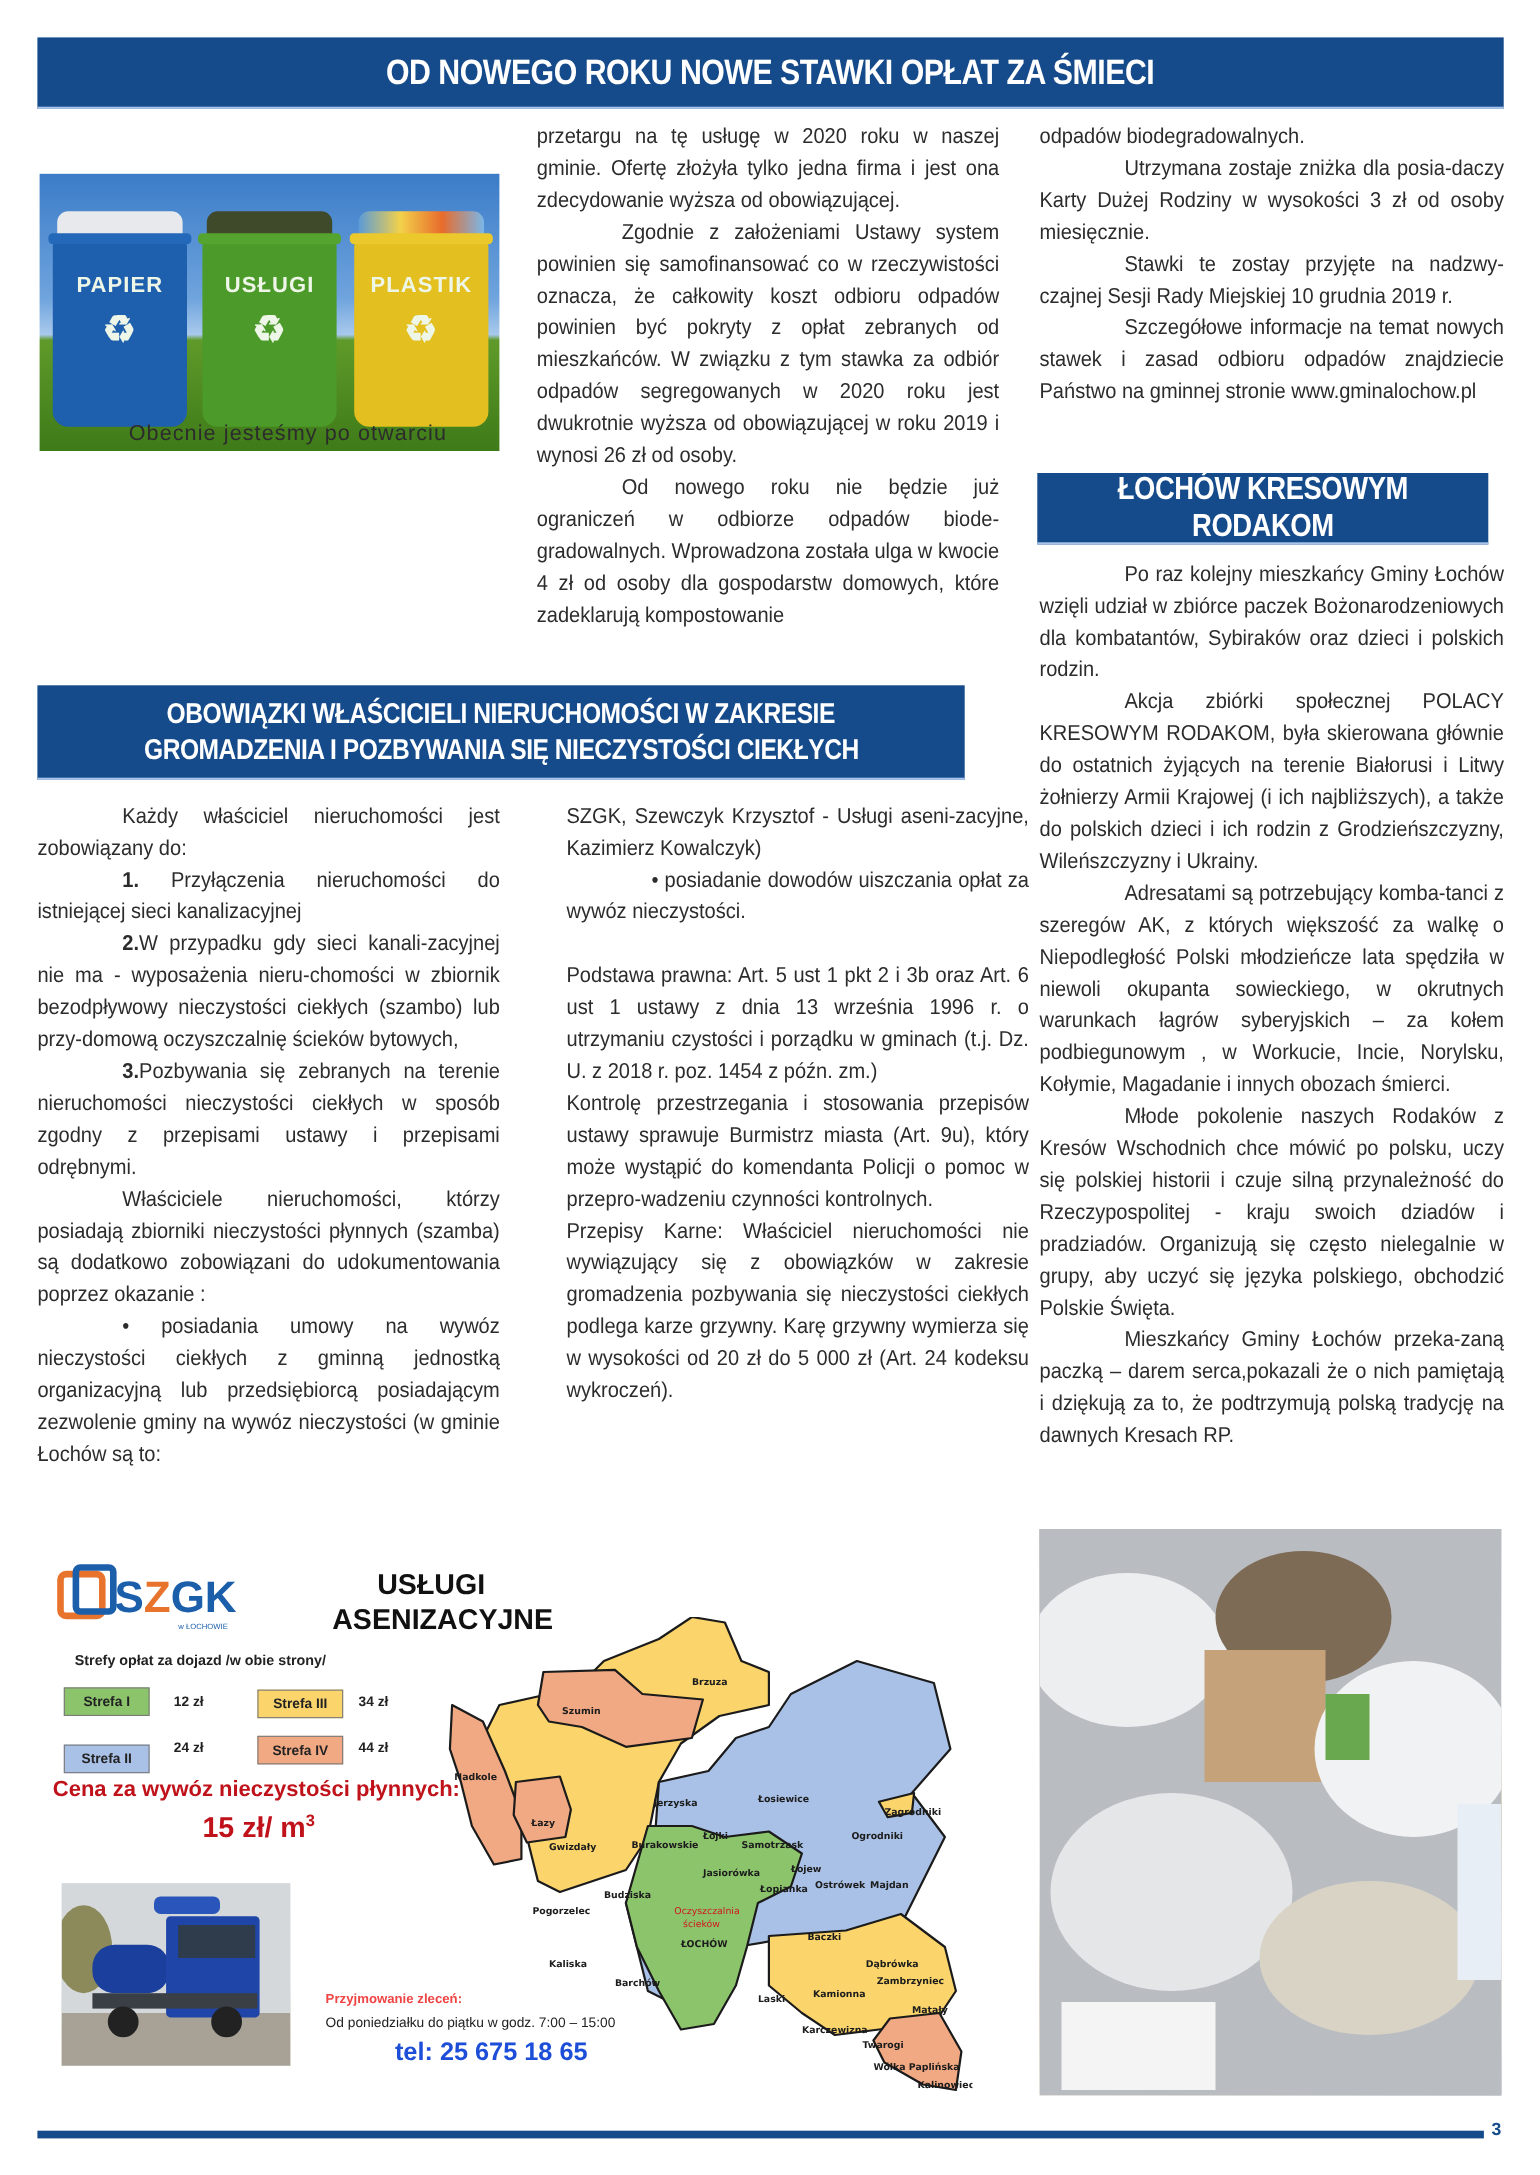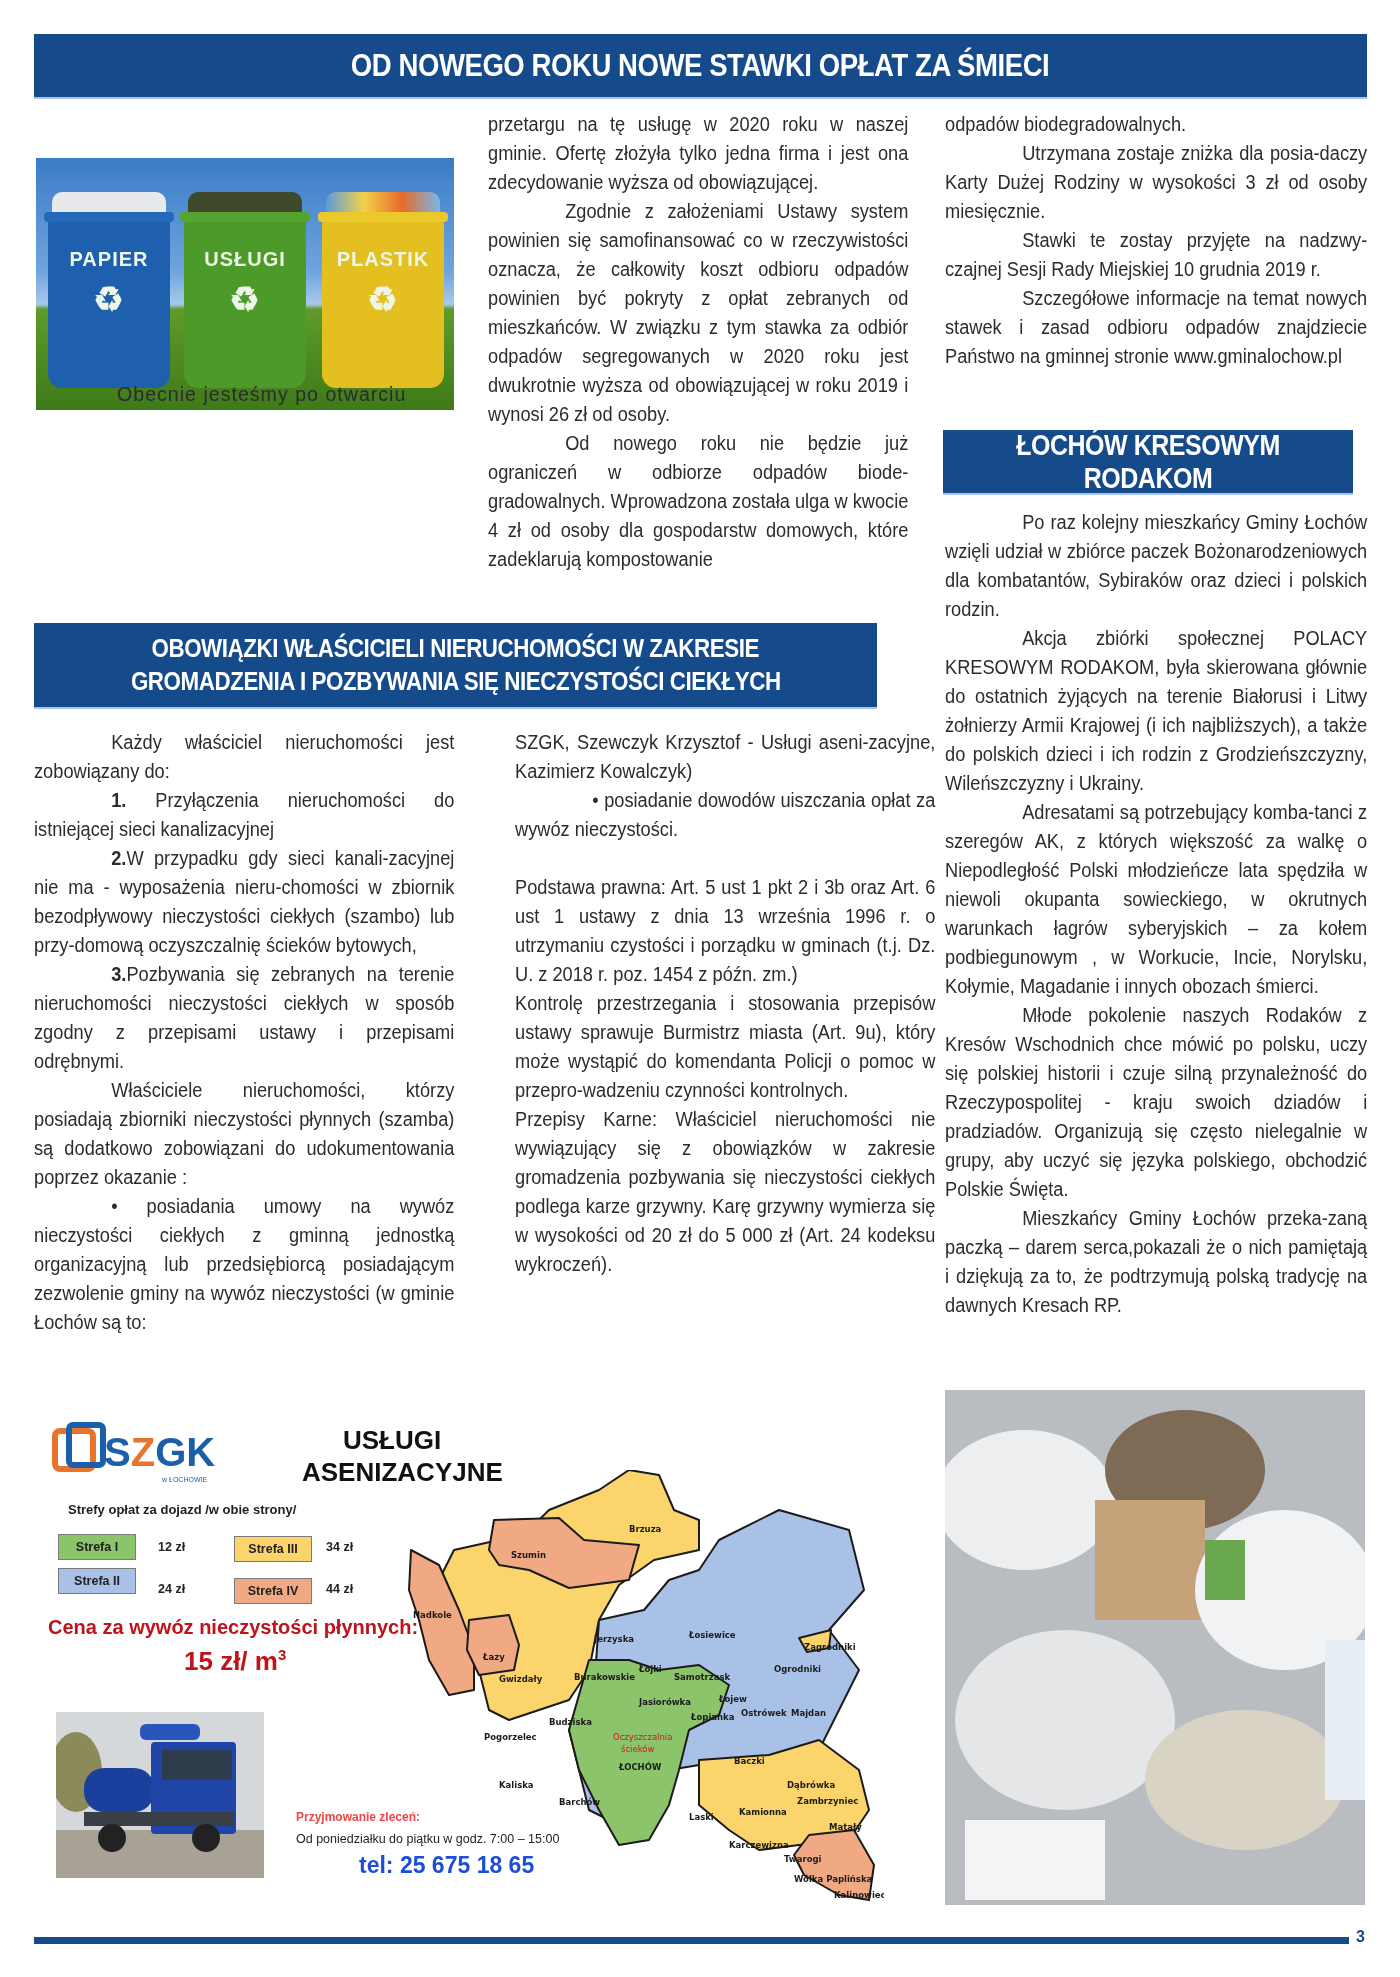--- a/index.html
+++ b/index.html
@@ -151,21 +151,21 @@
     <div class="sub">w ŁOCHOWIE</div>
   </div>
   <div class="usl-title">
     <div>USŁUGI</div>
     <div>ASENIZACYJNE</div>
   </div>
   <div class="strefy-head">Strefy opłat za dojazd /w obie strony/</div>
 
   <div class="zone" style="left: 24px; top: 124px; background: rgb(140, 196, 108);">Strefa I</div>
   <div class="zone-price" style="left:124px;top:130px;">12 zł</div>
-  <div class="zone" style="left: 24px; top: 158px; background: rgb(169, 193, 230);">Strefa II</div>
+  <div class="zone" style="left: 24px; top: 176px; background: rgb(169, 193, 230);">Strefa II</div>
   <div class="zone-price" style="left:124px;top:172px;">24 zł</div>
   <div class="zone" style="left: 200px; top: 126px; background: rgb(251, 213, 107);">Strefa III</div>
   <div class="zone-price" style="left:292px;top:130px;">34 zł</div>
   <div class="zone" style="left: 200px; top: 168px; background: rgb(241, 169, 131);">Strefa IV</div>
   <div class="zone-price" style="left:292px;top:172px;">44 zł</div>
 
   <div class="price-head">Cena za wywóz nieczystości płynnych:</div>
   <div class="price-val"><span>15 zł/ m</span><sup>3</sup></div>
 
   <div id="truck">

